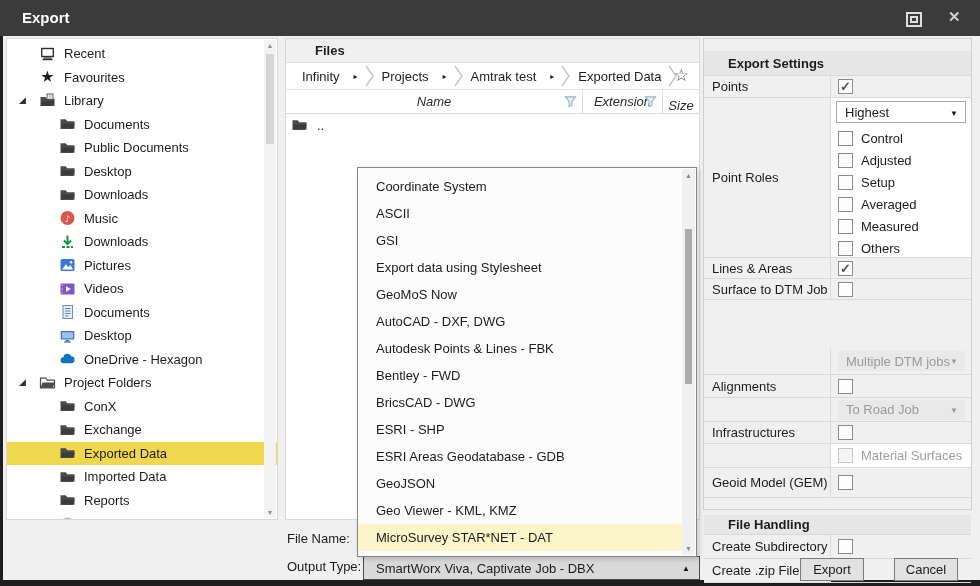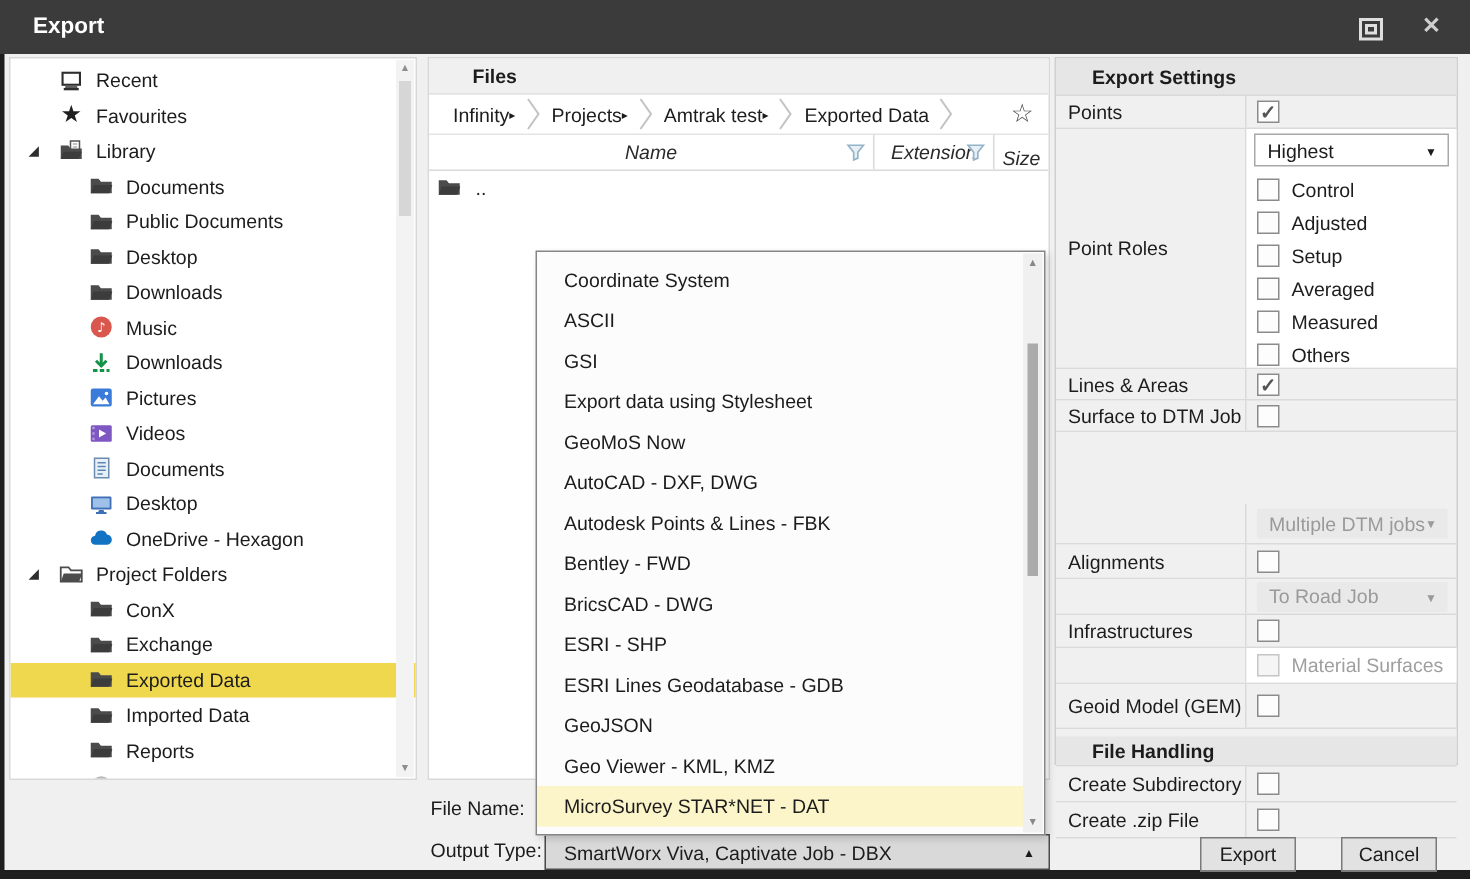--- a/index.html
+++ b/index.html
@@ -26,21 +26,21 @@
   .sb-scroll{position:absolute;right:1px;top:1px;width:12px;height:478px;background:#f3f3f3;}
   .sb-scroll .up{position:absolute;top:2px;left:0;width:12px;text-align:center;font-size:7px;color:#8f8f8f;}
   .sb-scroll .dn{position:absolute;bottom:2px;left:0;width:12px;text-align:center;font-size:7px;color:#8f8f8f;}
   .sb-scroll .thumb{position:absolute;top:14px;left:2px;width:8px;height:90px;background:#d6d6d6;}
   
   .files{position:absolute;left:285px;top:38px;width:415px;height:482px;background:#fff;
          border:1px solid #d8d8d8;box-sizing:border-box;}
   .files-title{height:24px;background:#f0f0f0;border-bottom:1px solid #e2e2e2;font-weight:bold;
                display:flex;align-items:center;padding-left:29px;box-sizing:border-box;}
   .crumbs{height:26px;display:flex;align-items:center;padding-left:10px;position:relative;}
-  .crumb{display:flex;align-items:center;gap:0;padding:0 6px;}
+  .crumb{display:flex;align-items:center;gap:14px;padding:0 6px;}
   .crumb .arr{font-size:8px;color:#1a1a1a;}
   .chev{width:12px;height:24px;}
   .crumb-star{position:absolute;right:10px;top:2px;font-size:17px;color:#4a4a4a;}
   .thead{height:23px;display:flex;border-top:1px solid #e4e4e4;border-bottom:1px solid #d9d9d9;
          align-items:stretch;font-size:13px;color:#2a2a2a;}
   .th{position:relative;display:flex;align-items:center;justify-content:center;box-sizing:border-box;font-style:italic;}
   .th.name{width:296px;}
   .th.ext{width:80px;border-left:1px solid #d9d9d9;}
   .th.size{width:37px;border-left:1px solid #d9d9d9;align-items:flex-end;}
   .funnel{position:absolute;right:5px;top:5px;}
@@ -59,21 +59,21 @@
   .combo{position:absolute;left:363px;top:556px;width:337px;height:24px;background:#d9d9d9;
          border:1px solid #4a4a4a;box-sizing:border-box;display:flex;align-items:center;padding-left:12px;}
   .combo .carr{position:absolute;right:9px;top:7px;font-size:8px;color:#1a1a1a;}
   .btn{position:absolute;top:558px;width:64px;height:23px;background:#e2e2e2;border:1px solid #7a7a7a;
        box-sizing:border-box;display:flex;align-items:center;justify-content:center;font-size:13px;color:#1a1a1a;
        font-family:"Liberation Sans",sans-serif;}
   
   .settings{position:absolute;left:703px;top:38px;width:269px;height:472px;background:#f0f0f0;
             border:1px solid #cfcfcf;box-sizing:border-box;display:flex;flex-direction:column;}
   .sp-hdr{background:#e6e6e6;font-weight:bold;display:flex;align-items:center;padding-left:24px;
-          border-bottom:1px solid #d9d9d9;box-sizing:border-box;}
+          border-bottom:1px solid #d9d9d9;box-sizing:border-box;margin-top:12px;}
   .sp-row{display:flex;border-bottom:1px solid #dadada;box-sizing:border-box;}
   .sp-label{width:127px;background:#f0f0f0;border-right:1px solid #dadada;display:flex;align-items:center;
             padding-left:8px;box-sizing:border-box;flex:0 0 127px;}
   .sp-ctrl{flex:1;display:flex;align-items:center;padding-left:7px;box-sizing:border-box;position:relative;}
   .sp-ctrl.white{background:#fff;}
   .cb{width:15px;height:15px;border:1px solid #8b8b8b;background:#fdfdfd;box-sizing:border-box;
       display:inline-flex;align-items:center;justify-content:center;flex:0 0 15px;}
   .cb.checked::after{content:"✓";color:#555;font-size:13px;font-weight:600;line-height:13px;}
   .cb.disabled{border-color:#c6c6c6;background:#f5f5f5;}
   .roles{flex:1;background:#fff;padding:3px 0 0 5px;box-sizing:border-box;}
@@ -488,21 +488,21 @@
     <div class="dd-item">Coordinate System</div>
     <div class="dd-item">ASCII</div>
     <div class="dd-item">GSI</div>
     <div class="dd-item">Export data using Stylesheet</div>
     <div class="dd-item">GeoMoS Now</div>
     <div class="dd-item">AutoCAD - DXF, DWG</div>
     <div class="dd-item">Autodesk Points &amp; Lines - FBK</div>
     <div class="dd-item">Bentley - FWD</div>
     <div class="dd-item">BricsCAD - DWG</div>
     <div class="dd-item">ESRI - SHP</div>
-    <div class="dd-item">ESRI Lines Geodatabase - GDB</div>
+    <div class="dd-item">ESRI Areas Geodatabase - GDB</div>
     <div class="dd-item">GeoJSON</div>
     <div class="dd-item">Geo Viewer - KML, KMZ</div>
     <div class="dd-item hl">MicroSurvey STAR*NET - DAT</div>
     <div class="dd-scroll">
       <span class="up">▲</span>
       <span class="thumb"></span>
       <span class="dn">▼</span>
     </div>
   </div>
 

